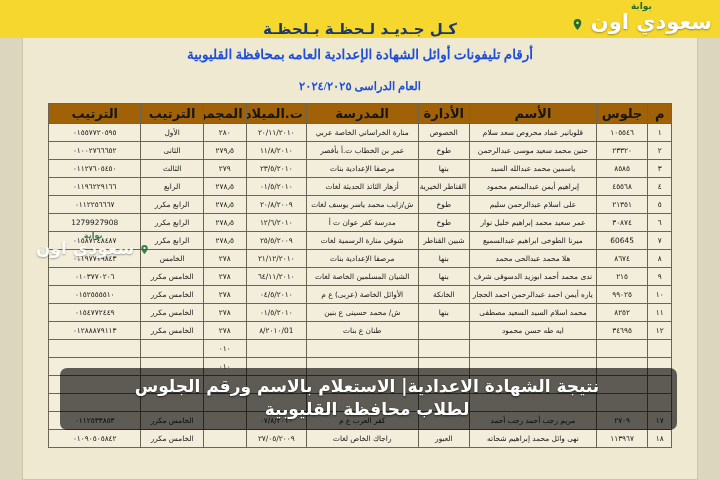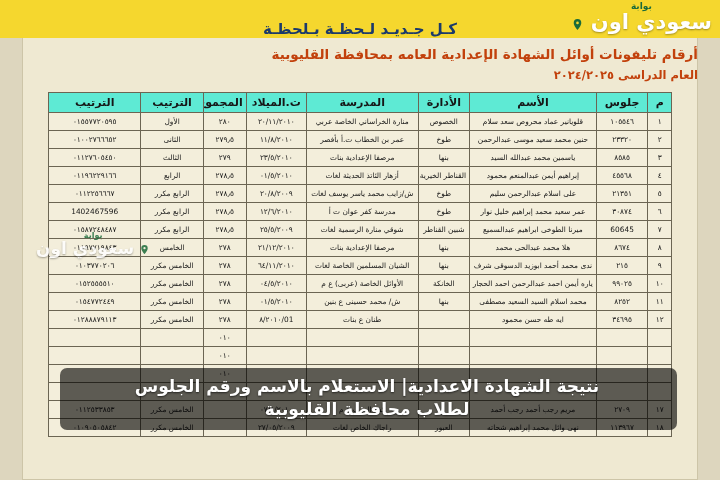--- a/index.html
+++ b/index.html
@@ -37,44 +37,44 @@
     display:inline-block;width:13px;height:13px;vertical-align:middle;margin-right:2px;
   }
 
   
   .paper{
     position:absolute;top:34px;left:22px;width:676px;height:446px;
     background:#efe9d2;
     box-shadow:0 0 0 1px #cdc5a8 inset;
   }
   .paper-head{
-    text-align:right;padding-top:12px;color:#c2410c;
+    text-align:center;padding-top:12px;color:#1d4ed8;font-family:Liberation Serif, serif;
   }
   .paper-head .ln1{font-size:13.5px;font-weight:bold;letter-spacing:.2px;}
-  .paper-head .ln2{font-size:11.5px;font-weight:bold;margin-top:6px;}
+  .paper-head .ln2{font-size:11.5px;font-weight:bold;margin-top:16px;}
 
   
   table.grades{
     border-collapse:collapse;
     margin:10px auto 0 auto;
     width:624px;
     background:#f3eedb;
     table-layout:fixed;
   }
   table.grades th,table.grades td{
     border:1px solid #6b6553;
     font-size:7.4px;
     color:#161616;
     height:17px;
     padding:0 3px;
     text-align:center;
     overflow:hidden;white-space:nowrap;
   }
   table.grades th{
-    font-size:11px;font-weight:bold;background:#5eead4;height:19px;
+    font-size:13px;font-weight:bold;background:#a16207;height:19px;
   }
   table.grades td.name{text-align:center;}
   col.c-m{width:22px}
   col.c-seat{width:48px}
   col.c-name{width:118px}
   col.c-idara{width:48px}
   col.c-school{width:104px}
   col.c-bdate{width:56px}
   col.c-total{width:40px}
   col.c-rank2{width:58px}
@@ -204,21 +204,21 @@
           </tr>
           <tr>
             <td>٦</td>
             <td>٣٠٨٧٤</td>
             <td class="name">عمر سعيد محمد إبراهيم خليل نوار</td>
             <td>طوخ</td>
             <td class="name">مدرسة كفر عوان ت أ</td>
             <td>١٢/٦/٢٠١٠</td>
             <td>٢٧٨٫٥</td>
             <td>الرابع مكرر</td>
-            <td>1402467596</td>
+            <td>1279927908</td>
           </tr>
           <tr>
             <td>٧</td>
             <td>60645</td>
             <td class="name">ميرنا الطوخى ابراهيم عبدالسميع</td>
             <td>شبين القناطر</td>
             <td class="name">شوقي منارة الرسمية لغات</td>
             <td>٢٥/٥/٢٠٠٩</td>
             <td>٢٧٨٫٥</td>
             <td>الرابع مكرر</td>

